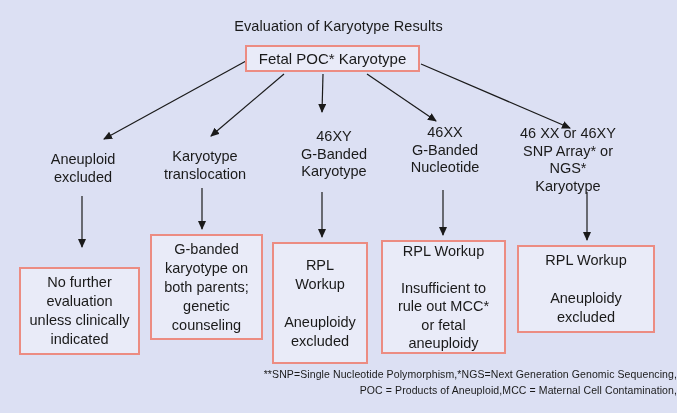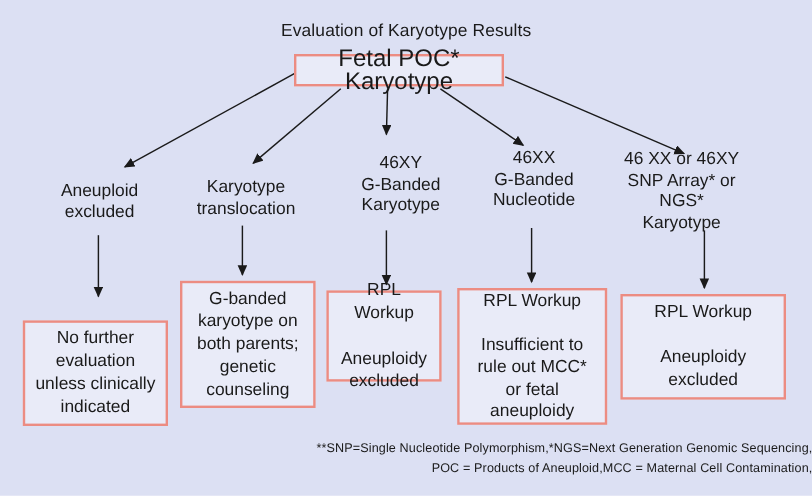--- a/index.html
+++ b/index.html
@@ -44,39 +44,39 @@
     align-items: center;
     justify-content: center;
     text-align: center;
     white-space: pre-line;
     font-size: 14.5px;
     line-height: 19px;
   }
   .topbox {
     left: 245px; top: 45px;
     width: 175px; height: 27px;
-    font-size: 20px;
+    font-size: 15px;
   }
   .branch-label {
     position: absolute;
     transform: translateX(-50%);
     text-align: center;
     white-space: pre-line;
     font-size: 14.5px;
     line-height: 17.5px;
   }
   .bl1 { left: 83px;  top: 151px; }
   .bl2 { left: 205px; top: 148px; }
   .bl3 { left: 334px; top: 128px; }
   .bl4 { left: 445px; top: 124px; }
   .bl5 { left: 568px; top: 125px; }
 
   .ob1 { left: 19px;  top: 267px; width: 121px; height: 88px; }
   .ob2 { left: 150px; top: 234px; width: 113px; height: 106px; }
-  .ob3 { left: 272px; top: 242px; width: 96px;  height: 76px; }
+  .ob3 { left: 272px; top: 242px; width: 96px;  height: 122px; }
   .ob4 { left: 381px; top: 240px; width: 125px; height: 114px; line-height: 18.5px; }
   .ob5 { left: 517px; top: 245px; width: 138px; height: 88px; }
 
   .footnote {
     position: absolute;
     left: 0;
     width: 677px;
     text-align: right;
     font-size: 10.5px;
     letter-spacing: 0.1px;

